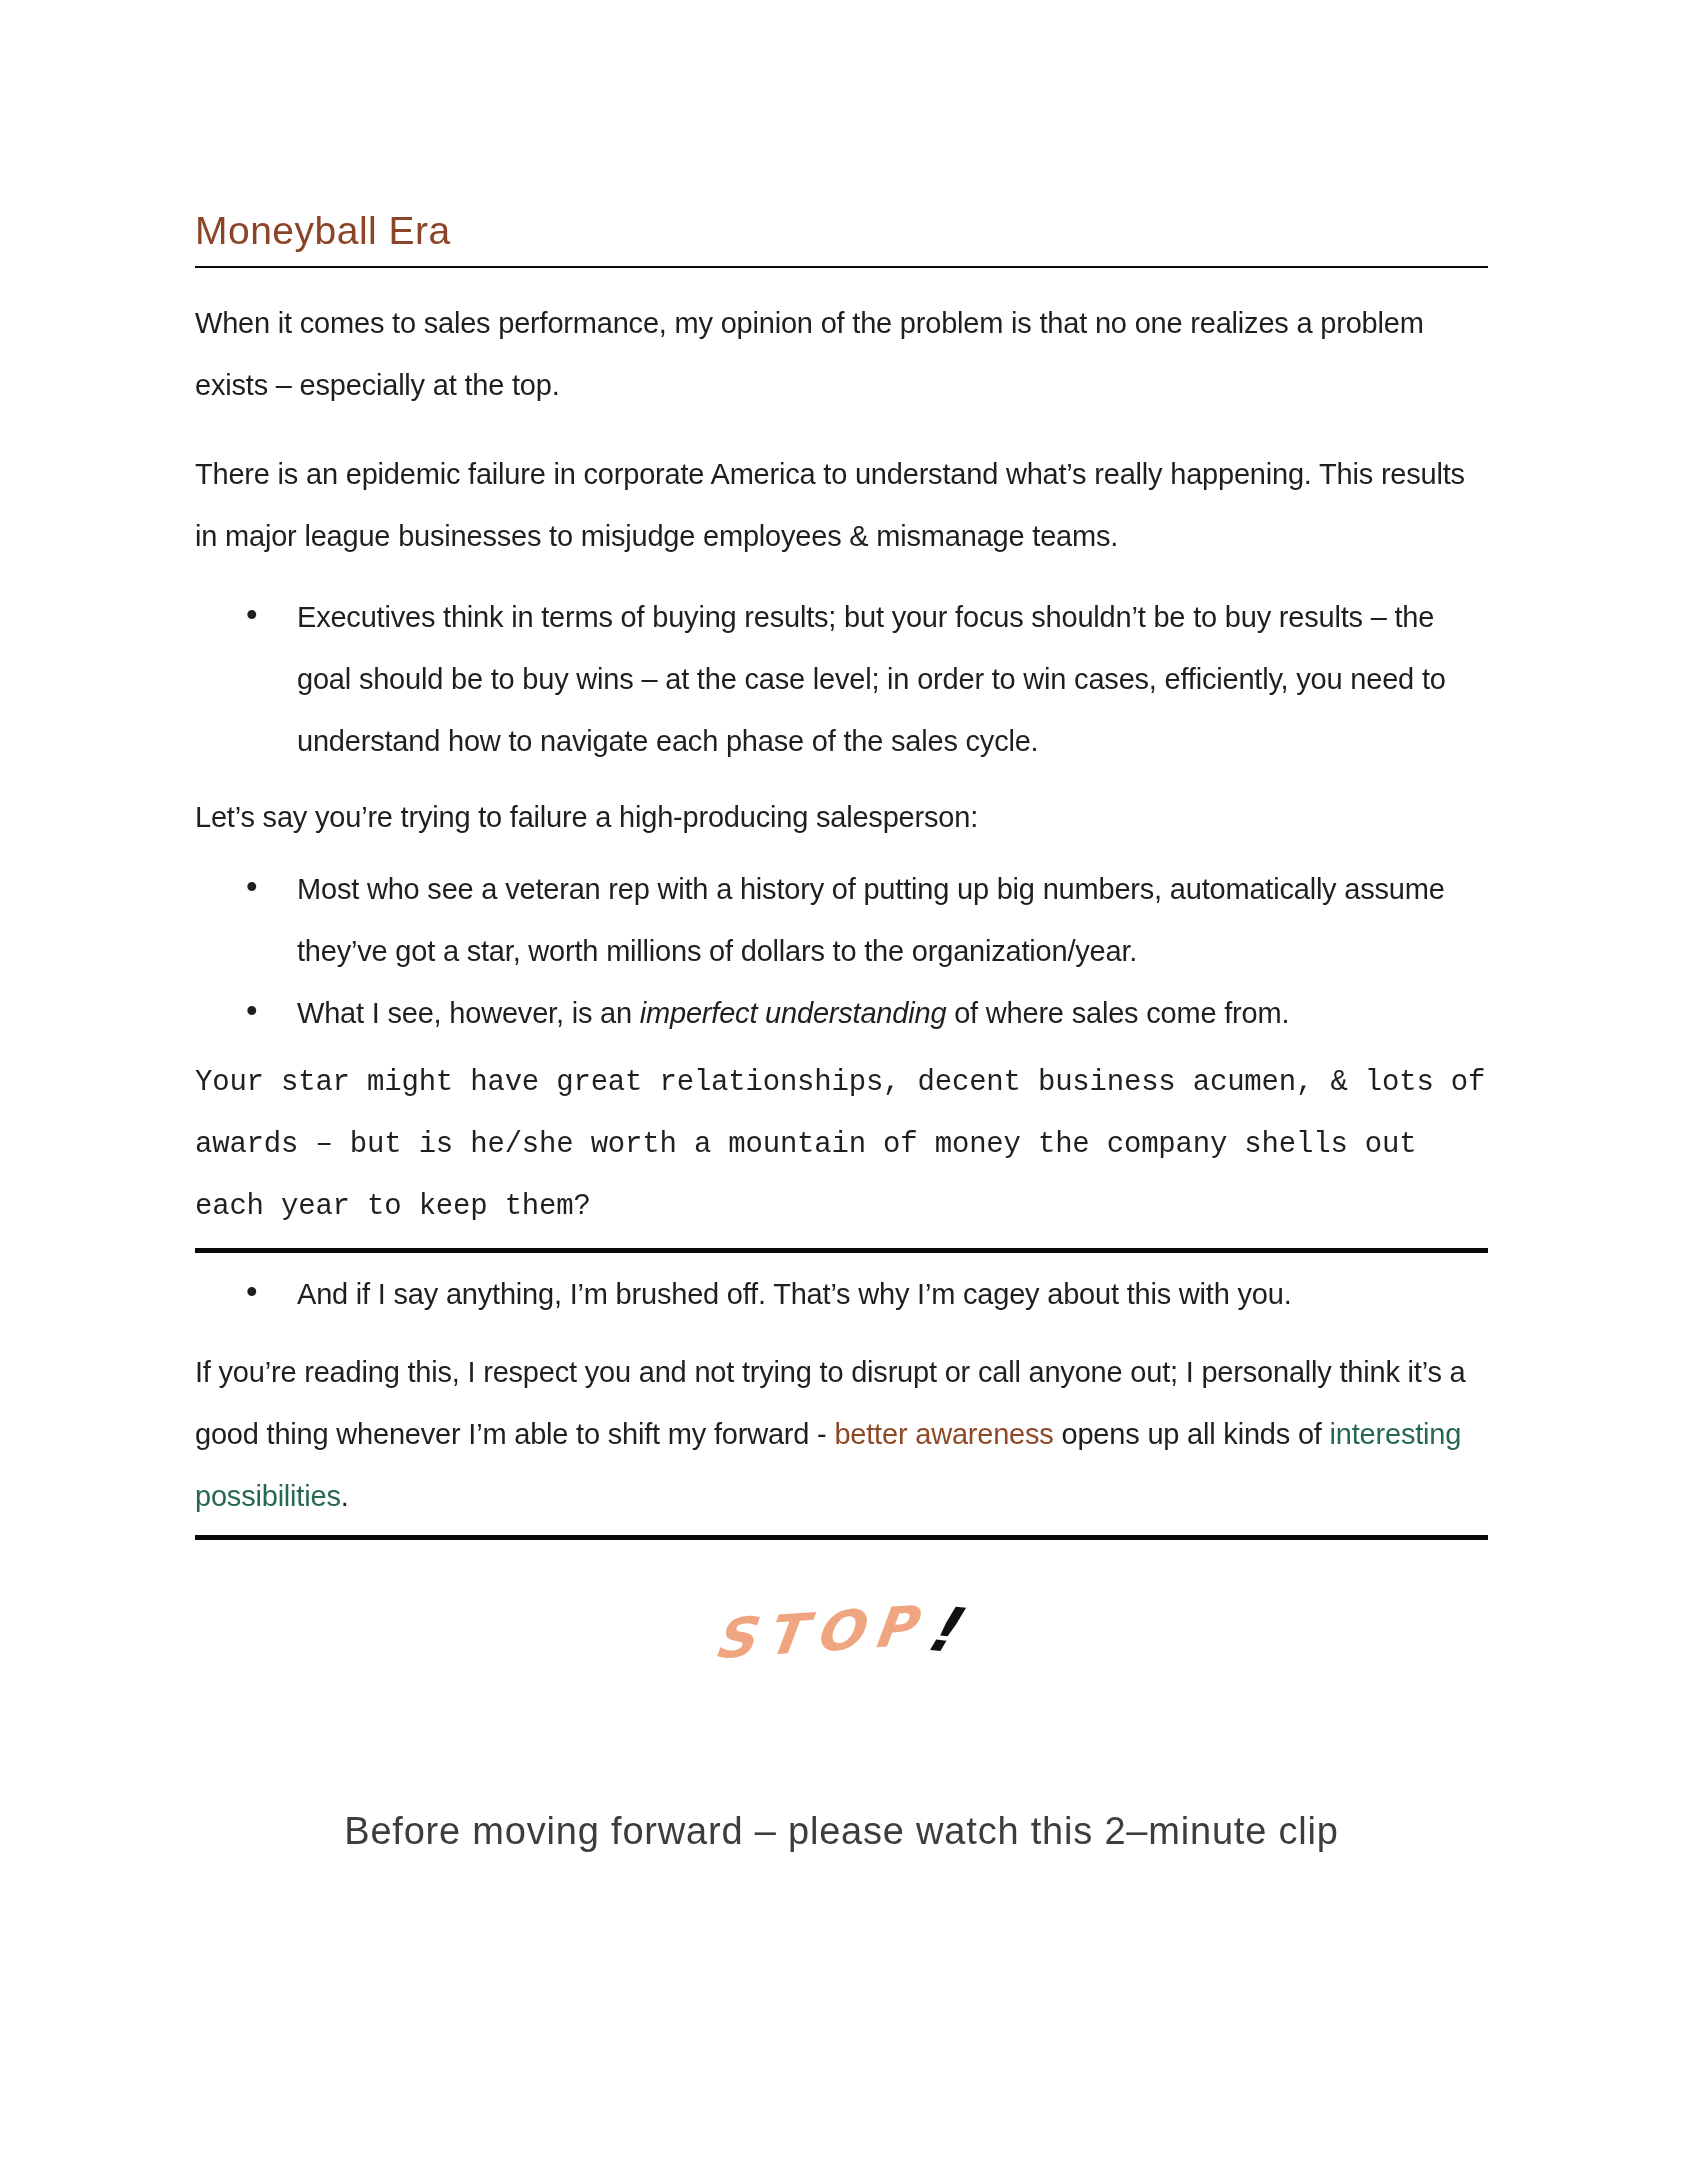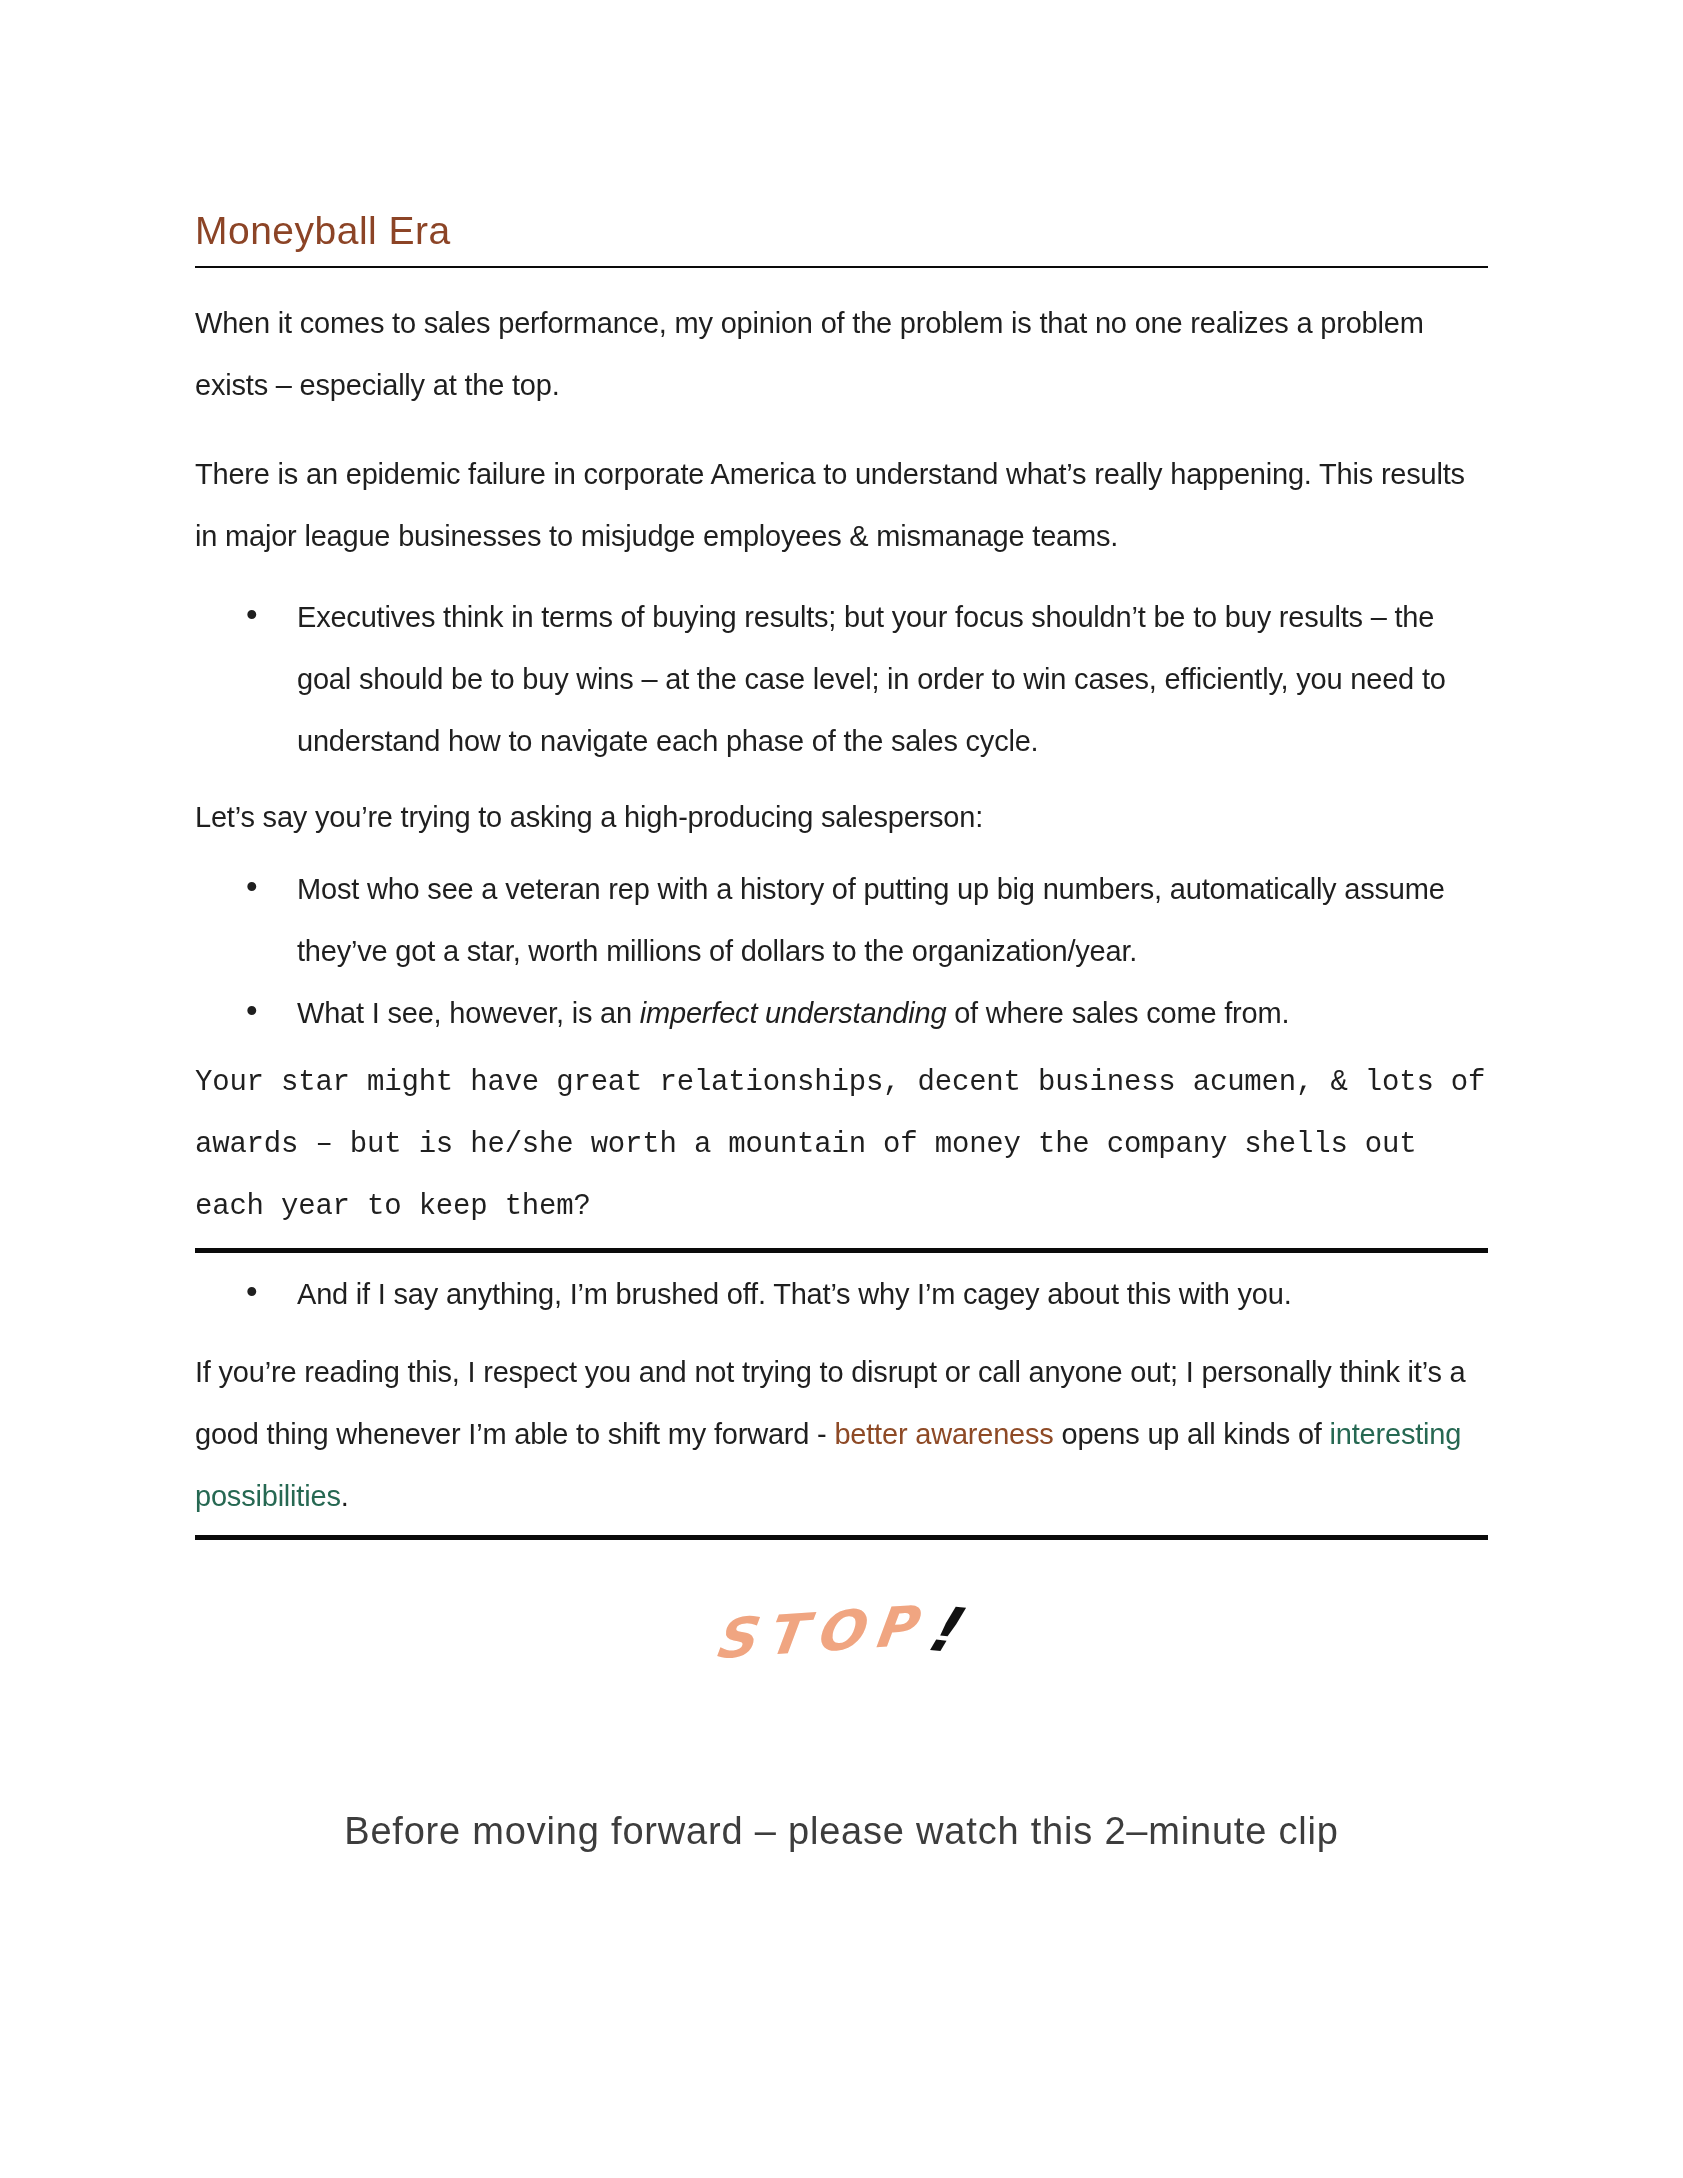--- a/index.html
+++ b/index.html
@@ -107,21 +107,21 @@
 
   <p class="mt24">When it comes to sales performance, my opinion of the problem is that no one realizes a problem exists – especially at the top.</p>
 
   <p class="mt27">There is an epidemic failure in corporate America to understand what’s really happening. This results in major league businesses to misjudge employees &amp; mismanage teams.</p>
 
   <div class="bullet mt19">
     <span class="dot">•</span>
     <span>Executives think in terms of buying results; but your focus shouldn’t be to buy results – the goal should be to buy wins – at the case level; in order to win cases, efficiently, you need to understand how to navigate each phase of the sales cycle.</span>
   </div>
 
-  <p class="mt14">Let’s say you’re trying to asking a high-producing salesperson:</p>
+  <p class="mt14">Let’s say you’re trying to failure a high-producing salesperson:</p>
 
   <div class="bullet mt10">
     <span class="dot">•</span>
     <span>Most who see a veteran rep with a history of putting up big numbers, automatically assume they’ve got a star, worth millions of dollars to the organization/year.</span>
   </div>
 
   <div class="bullet">
     <span class="dot">•</span>
     <span>What I see, however, is an </span><span class="i">imperfect understanding</span><span> of where sales come from.</span>
   </div>

